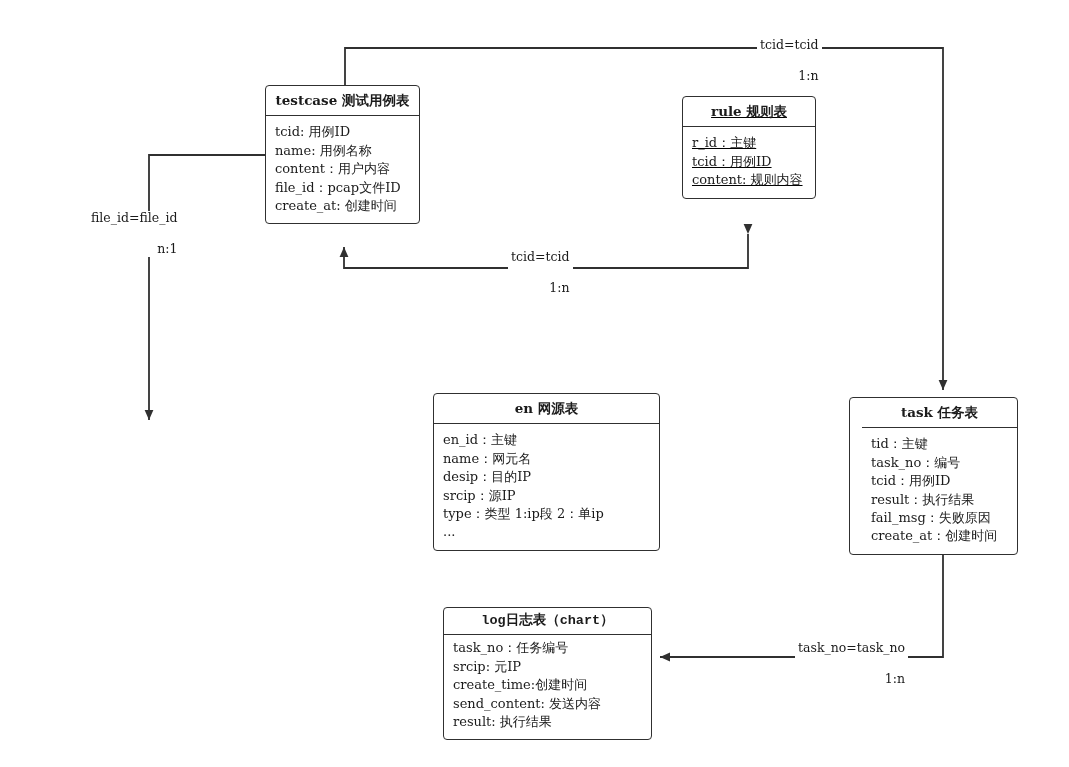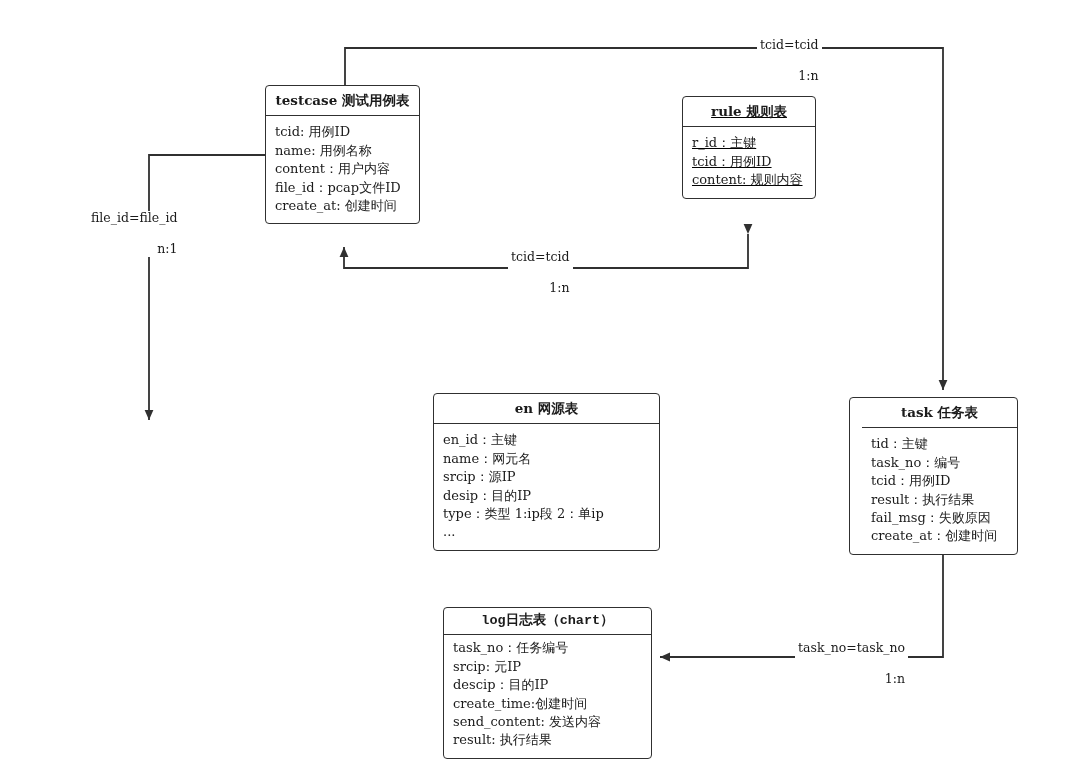--- a/index.html
+++ b/index.html
@@ -122,22 +122,22 @@
       <div class="field">content: 规则内容</div>
     </div>
   </div>
 
 
   <div class="entity" id="ent-en">
     <div class="entity-title">en 网源表</div>
     <div class="entity-body">
       <div class="field">en_id：主键</div>
       <div class="field">name：网元名</div>
+      <div class="field">desip：目的IP</div>
       <div class="field">srcip：源IP</div>
-      <div class="field">desip：目的IP</div>
       <div class="field">type：类型  1:ip段  2：单ip</div>
       <div class="field">...</div>
     </div>
   </div>
 
   <div class="entity" id="ent-task">
     <div class="entity-title">task 任务表</div>
     <div class="entity-body">
       <div class="field">tid：主键</div>
       <div class="field">task_no：编号</div>
@@ -146,21 +146,20 @@
       <div class="field">fail_msg：失败原因</div>
       <div class="field">create_at：创建时间</div>
     </div>
   </div>
 
   <div class="entity" id="ent-log">
     <div class="entity-title">log日志表（chart）</div>
     <div class="entity-body">
       <div class="field">task_no：任务编号</div>
       <div class="field">srcip: 元IP</div>
-      <div class="field">descip：目的IP</div>
       <div class="field">create_time:创建时间</div>
       <div class="field">send_content: 发送内容</div>
       <div class="field">result: 执行结果</div>
     </div>
   </div>
 
   <div class="edge-label" id="lbl-tcid-task">
     <span class="lbl-rel">tcid=tcid</span>
     <span class="lbl-card">1:n</span>
   </div>

